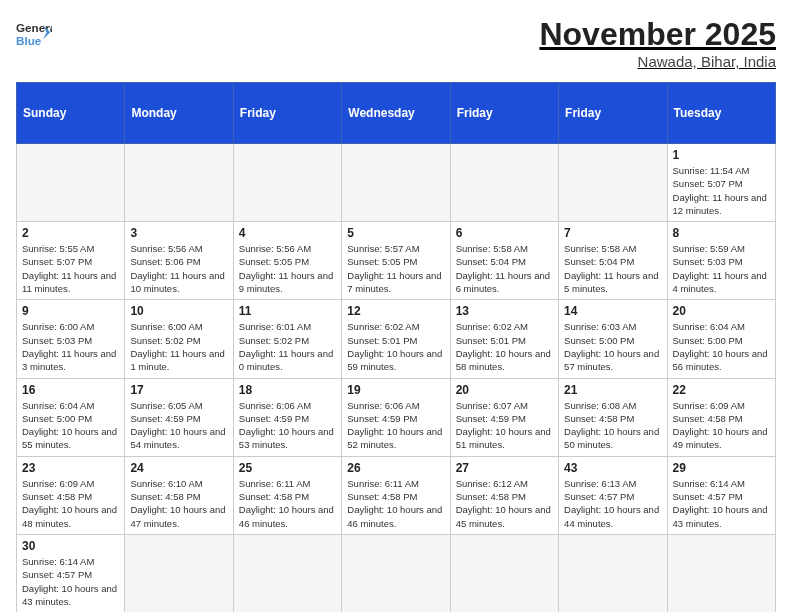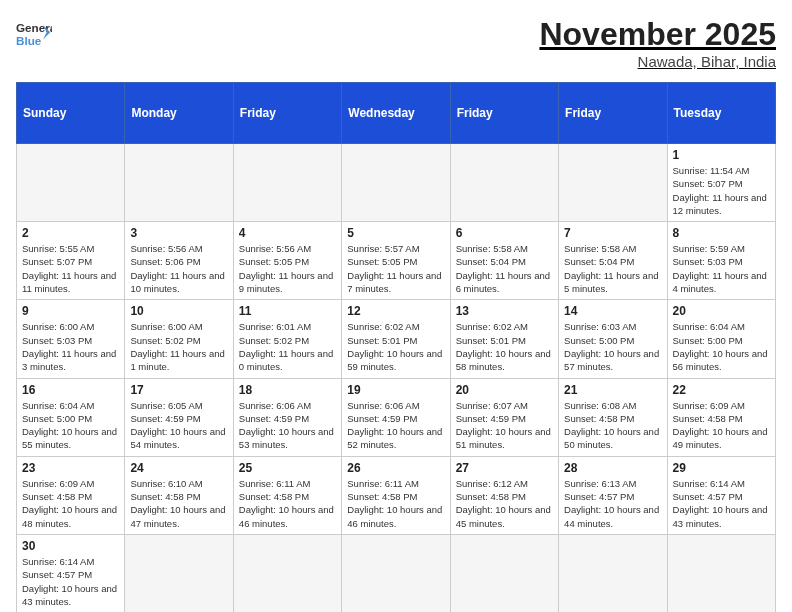--- a/index.html
+++ b/index.html
@@ -279,21 +279,21 @@
 Sunset: 4:58 PM
 Daylight: 10 hours and 46 minutes.</div>
         </td>
         <td>
           <span class="day-number">27</span>
           <div class="day-info">Sunrise: 6:12 AM
 Sunset: 4:58 PM
 Daylight: 10 hours and 45 minutes.</div>
         </td>
         <td>
-          <span class="day-number">28</span>
+          <span class="day-number">43</span>
           <div class="day-info">Sunrise: 6:13 AM
 Sunset: 4:57 PM
 Daylight: 10 hours and 44 minutes.</div>
         </td>
         <td>
           <span class="day-number">29</span>
           <div class="day-info">Sunrise: 6:14 AM
 Sunset: 4:57 PM
 Daylight: 10 hours and 43 minutes.</div>
         </td>

